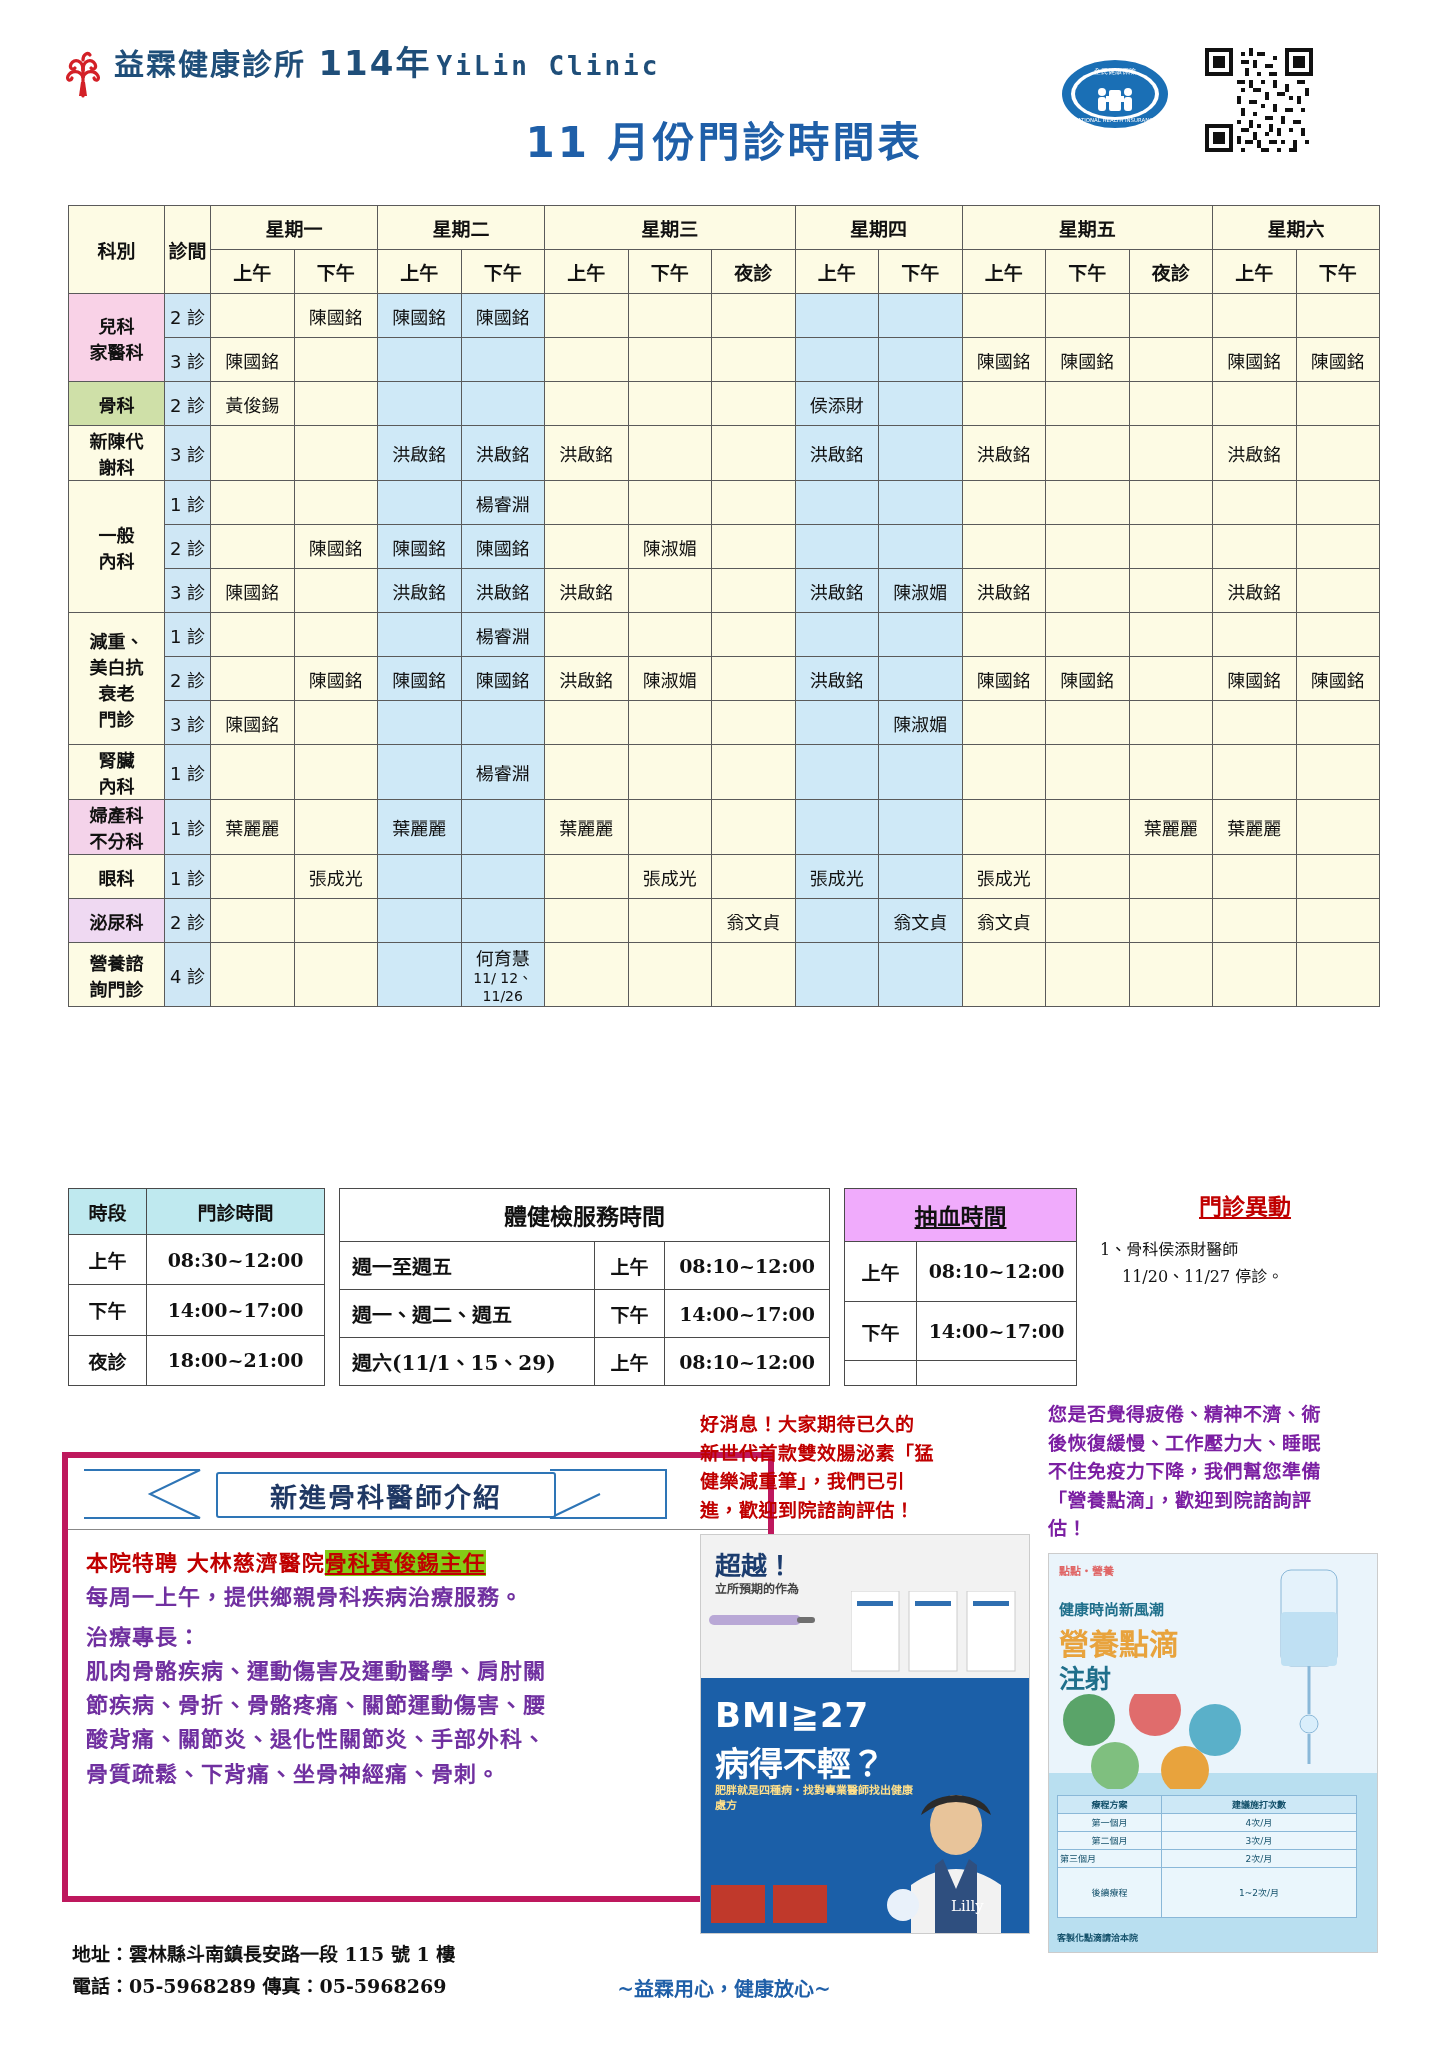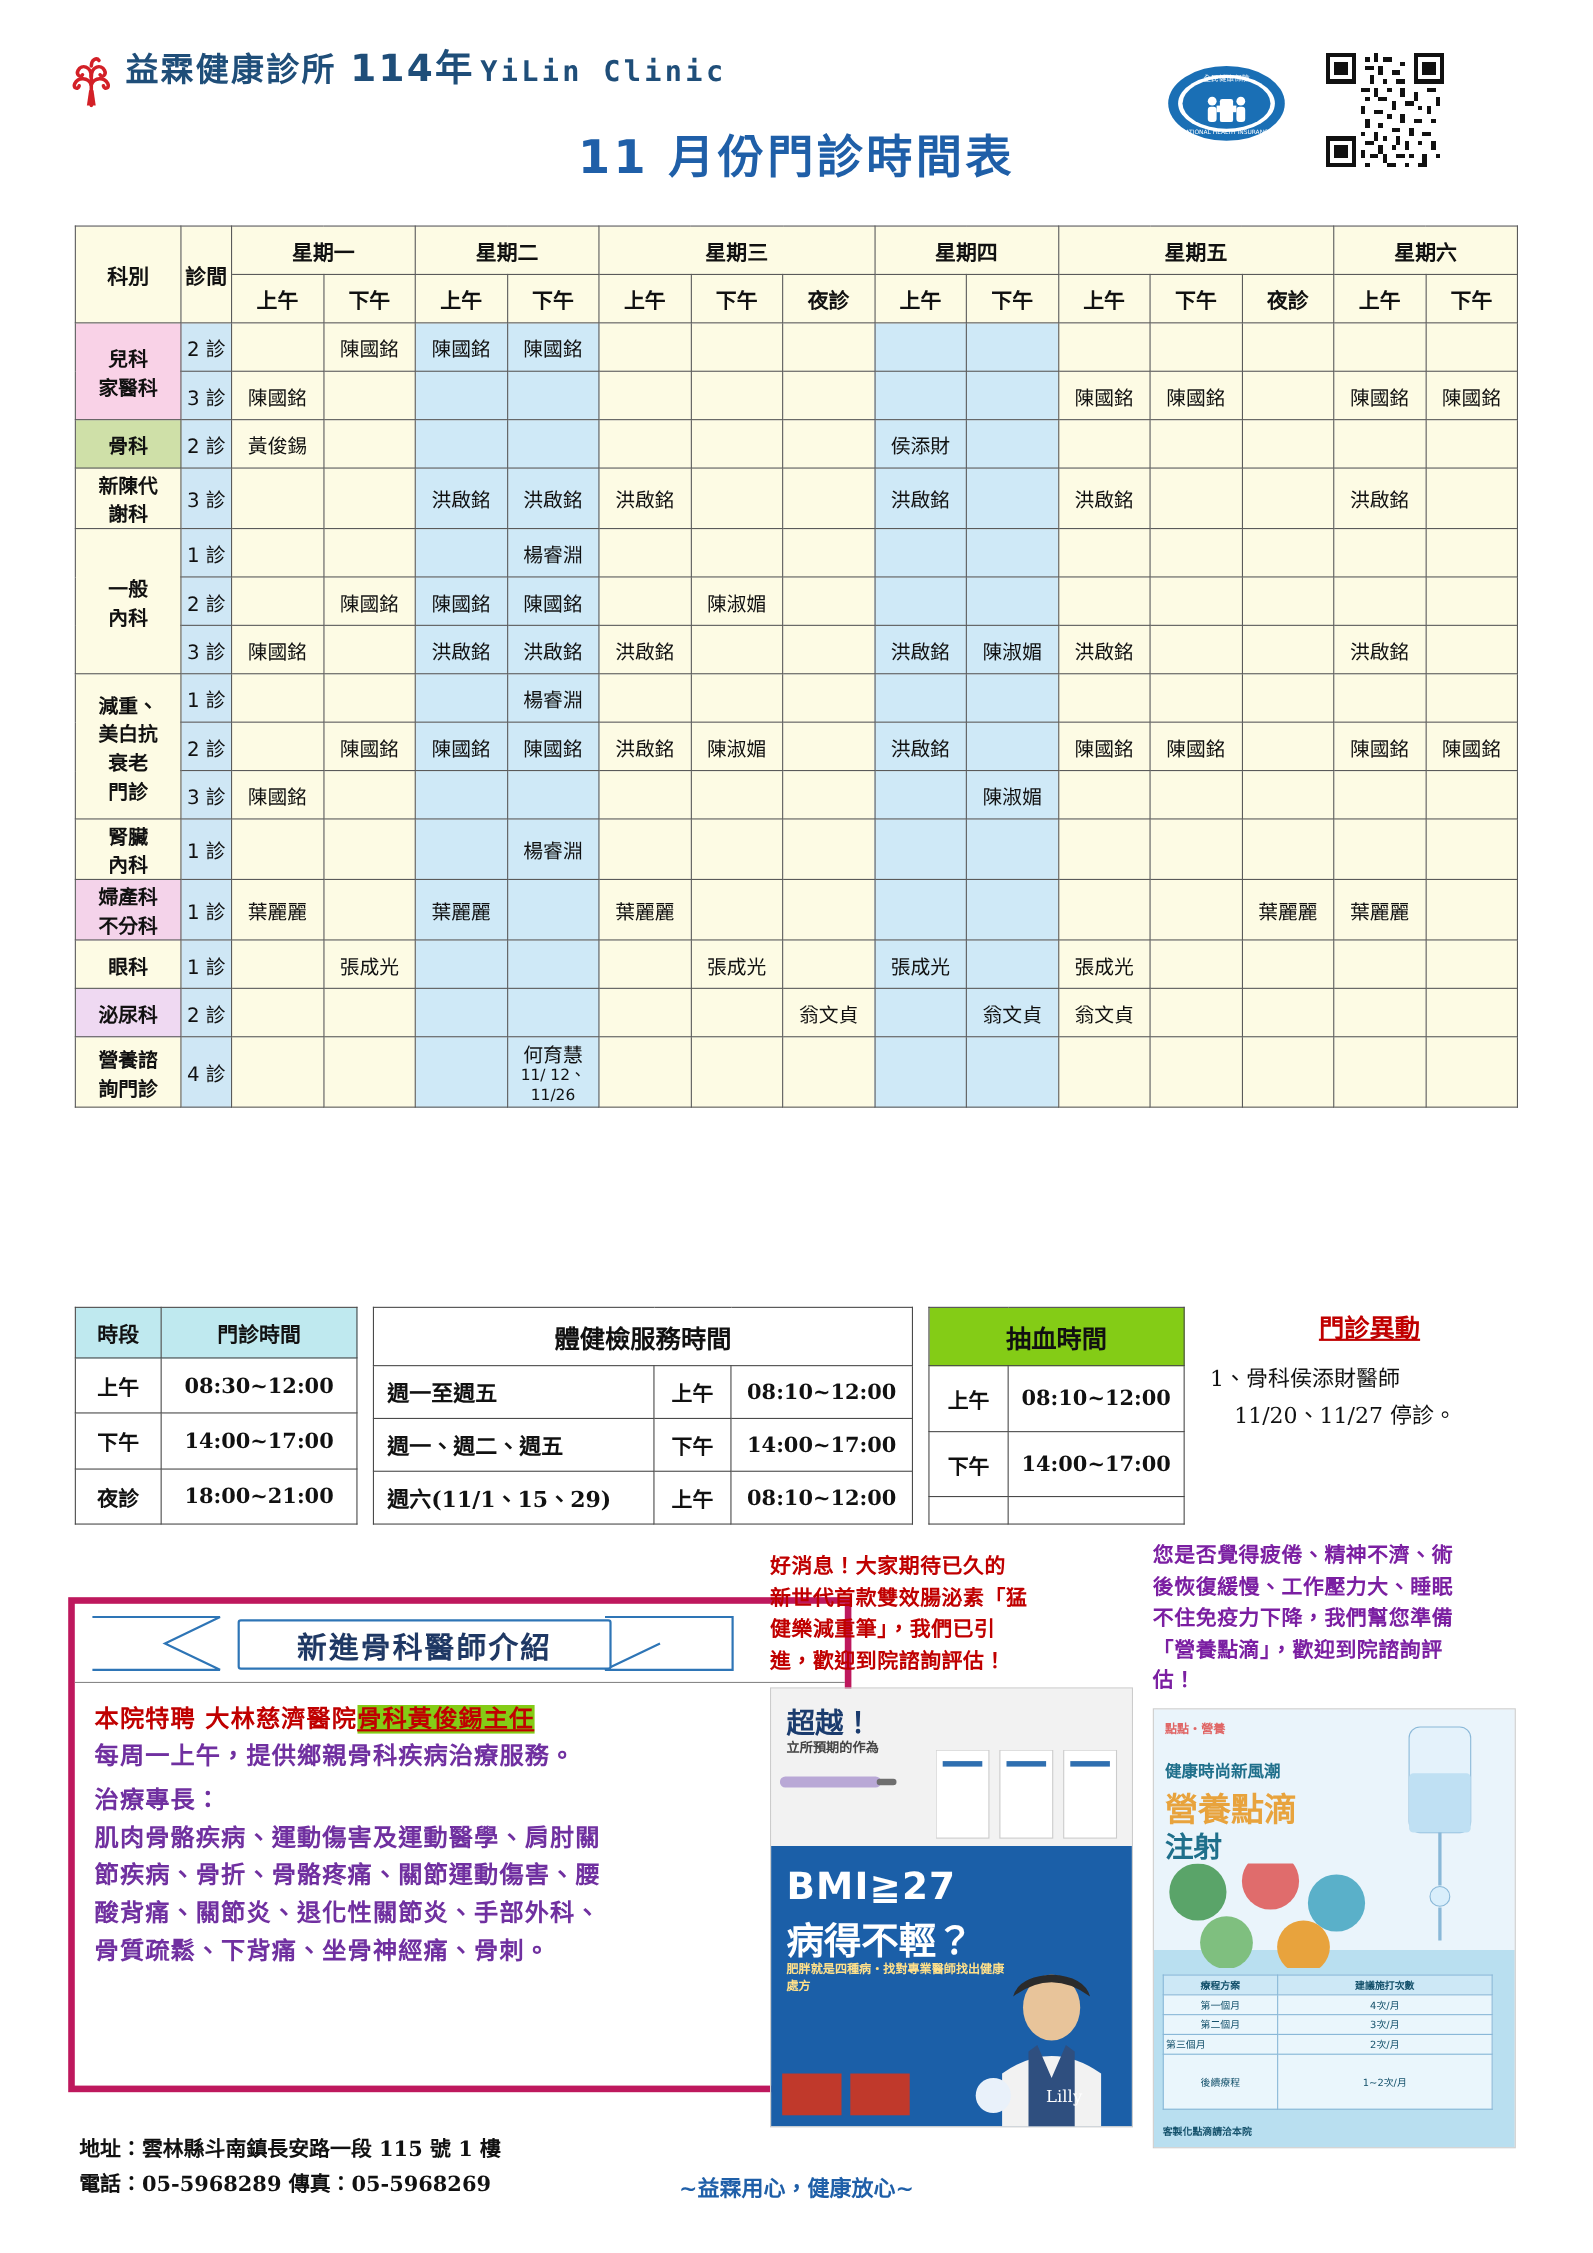--- a/index.html
+++ b/index.html
@@ -60,28 +60,28 @@
   .tt th, .tt td { border:1px solid #4a4a4a; font-size:19px; text-align:center;
                    padding:9px 6px; font-weight:bold;
                    font-family:"DejaVu Serif","Liberation Serif",serif; }
   .tt th { background:#bfe9ef; }
   .tt .lbl { width:78px; }
   .tt .val { width:178px; }
   .box2 .hdr { background:#ffffff; font-size:23px; }
   .box2 .dayname { width:255px; text-align:left; padding-left:12px; font-size:20px; }
   .box2 .ap { width:70px; }
   .box2 .tm { width:165px; }
-  .box3 .hdr { background:#84cc16; font-size:23px; }
+  .box3 .hdr { background:#f0abfc; font-size:23px; text-decoration:underline; }
   .box3 .ap { width:72px; }
   .box3 .tm { width:160px; }
 
   .changes { position:absolute; left:1100px; top:1188px; width:290px; }
   .changes-title { color:#c00000; font-size:23px; font-weight:bold; text-align:center;
                    text-decoration:underline; font-family:"DejaVu Serif","Liberation Serif",serif; }
-  .changes-line { font-size:20px; margin-top:14px; line-height:1.7;
+  .changes-line { font-size:16px; margin-top:14px; line-height:1.7;
                   font-family:"DejaVu Serif","Liberation Serif",serif; }
   .changes-line .ind { display:block; padding-left:22px; }
 
   
   .intro { position:absolute; left:62px; top:1452px; width:712px; height:450px;
            border:6px solid #be185d; background:#ffffff; }
   .ribbon { position:relative; height:72px; border-bottom:1px solid #888; }
   .ribbon svg { position:absolute; left:12px; top:6px; }
   .ribbon-label { position:absolute; left:148px; top:14px; width:340px; height:46px;
                   border:2px solid #2e75b6; border-radius:3px; background:#fff;

